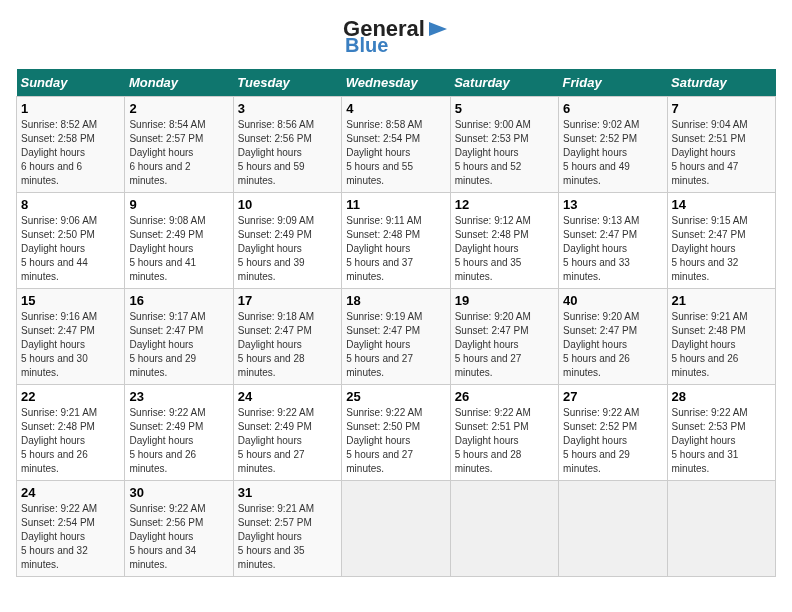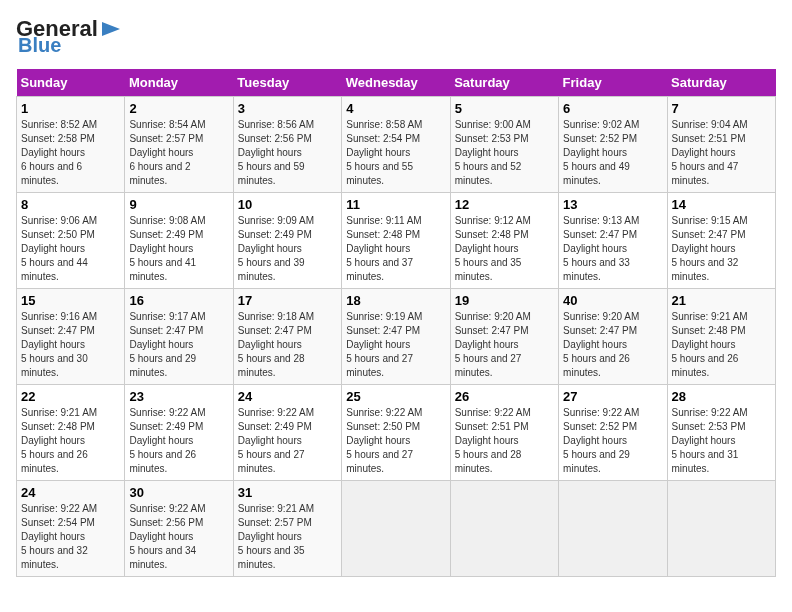--- a/index.html
+++ b/index.html
@@ -5,21 +5,21 @@
     * { box-sizing: border-box; margin: 0; padding: 0; }
     body {
       font-family: Arial, sans-serif;
       background: #fff;
       width: 792px;
       min-height: 612px;
       padding: 16px;
     }
     .header {
       display: flex;
-      justify-content: flex-start;
+      justify-content: center;
       align-items: flex-start;
       margin-bottom: 12px;
     }
     .logo {
       display: flex;
       flex-direction: column;
       align-items: flex-start;
     }
     .logo-row {
       display: flex;
@@ -38,26 +38,27 @@
       font-size: 16px;
       font-weight: normal;
       color: #444;
     }
     table {
       width: 100%;
       border-collapse: collapse;
       font-size: 11px;
     }
     thead tr th {
-      background: #a21caf;
+      background: #0f766e;
       color: #fff;
       padding: 6px 4px;
       text-align: left;
       font-size: 13px;
       font-weight: bold;
+      font-style: italic;
     }
     tbody tr td {
       border: 1px solid #ccc;
       vertical-align: top;
       padding: 4px 4px;
       width: calc(100% / 7);
       min-height: 80px;
       background: #fff;
     }
     tbody tr:nth-child(odd) td { background: #f9f9f9; }

